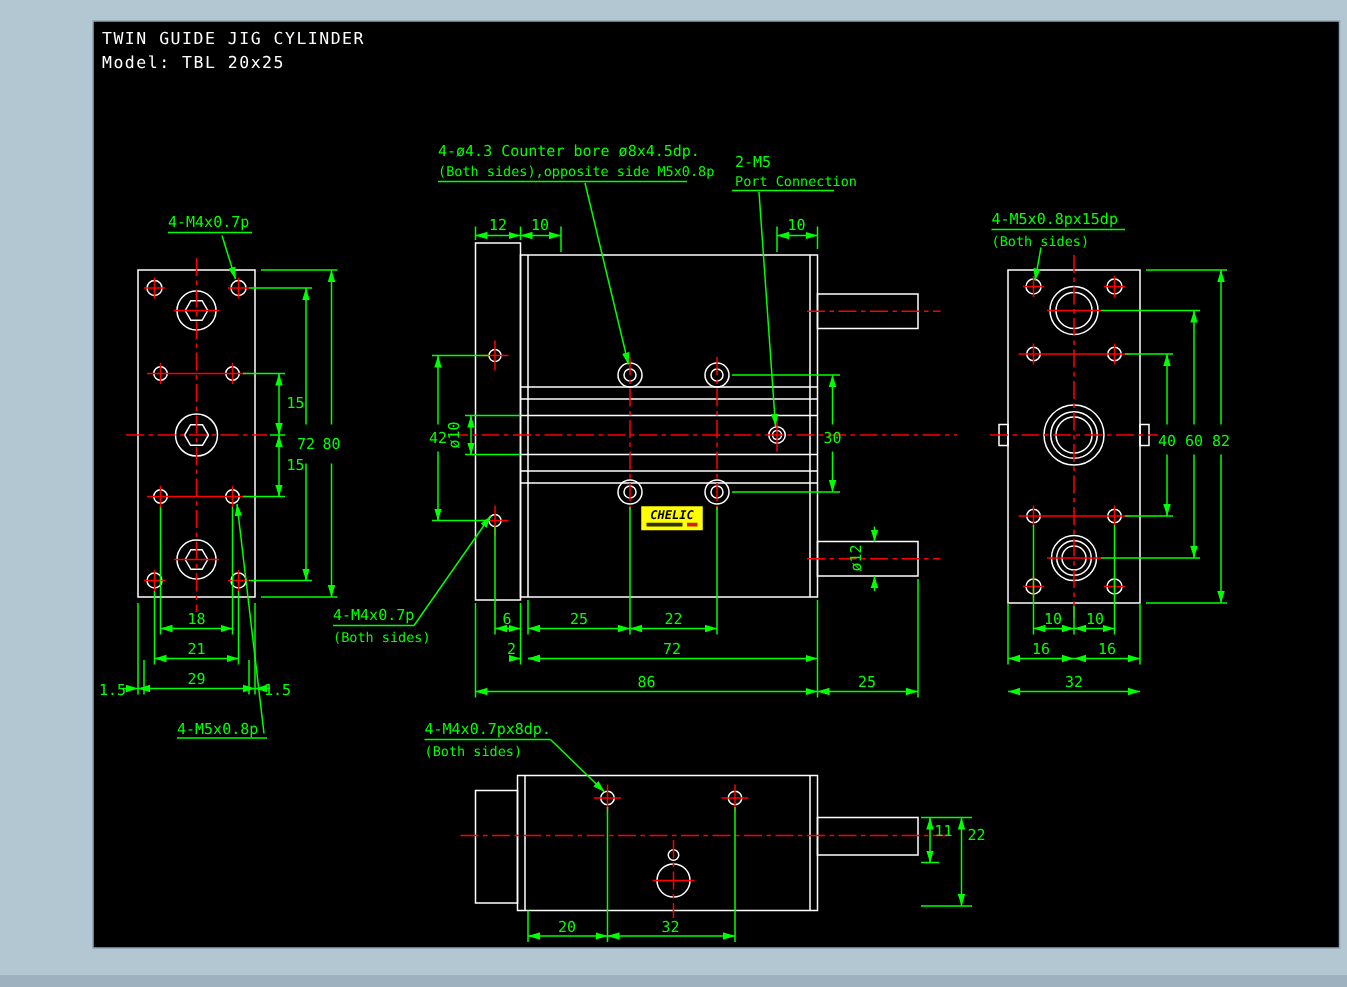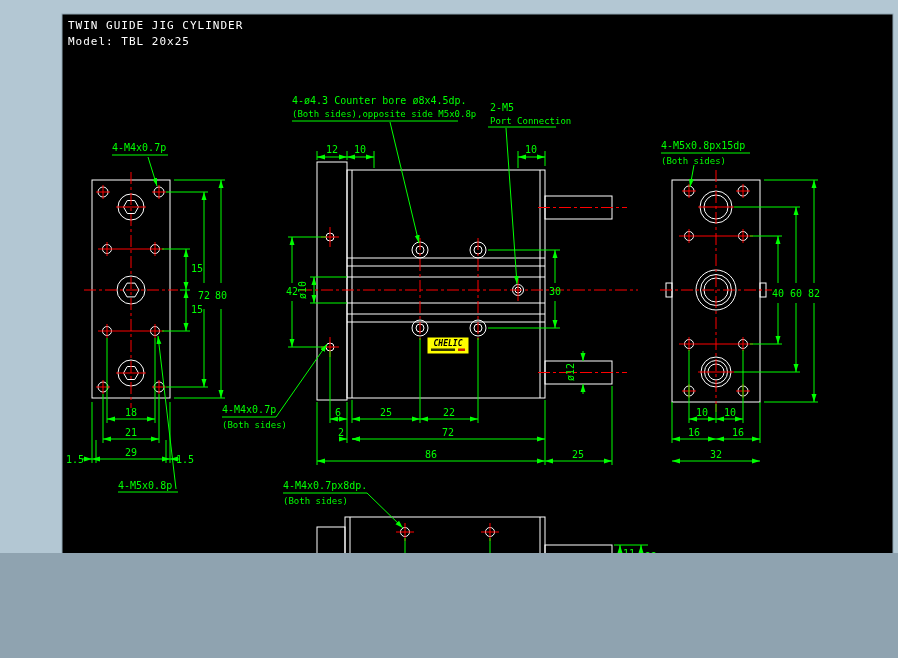--- a/index.html
+++ b/index.html
@@ -1,16 +1,16 @@
 <!DOCTYPE html>
 <html><head>
 <meta charset="utf-8">
 <style>
   html,body { margin:0; padding:0; background:#8fa3b0; }
-  .stage { position:relative; width:898px; height:553px; overflow:hidden;text-align:center; }
+  .stage { position:relative; width:898px; height:658px; overflow:hidden;text-align:center; }
   svg { display:block; }
   text { font-family:"DejaVu Sans Mono", monospace; }
   .t-dim   { fill:#00ff00; font-size:10px; }
   .t-dim9  { fill:#00ff00; font-size:9px;  }
   .t-title { fill:#ffffff; font-size:11px; letter-spacing:1px; }
   .t-brand { fill:#000000; font-size:8px; font-weight:bold; font-style:italic; }
   .s-geo { stroke:#ffffff; stroke-width:1; fill:none; }
   .s-cl  { stroke:#ff0000; stroke-width:1; fill:none; stroke-dasharray:12 3 3 3; }
   .s-clx { stroke:#ff0000; stroke-width:1; fill:none; }
   .s-dim { stroke:#00ff00; stroke-width:1; fill:none; }

